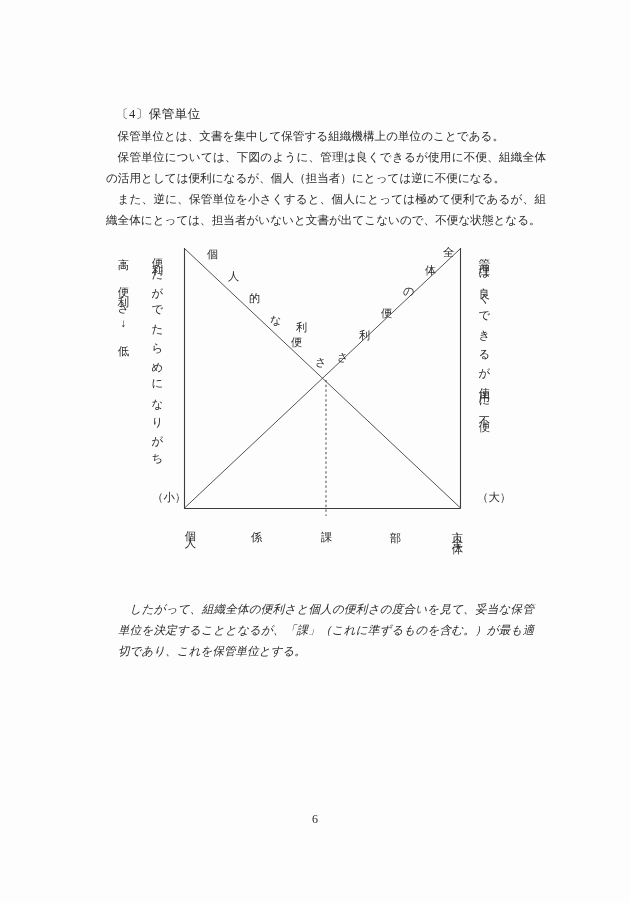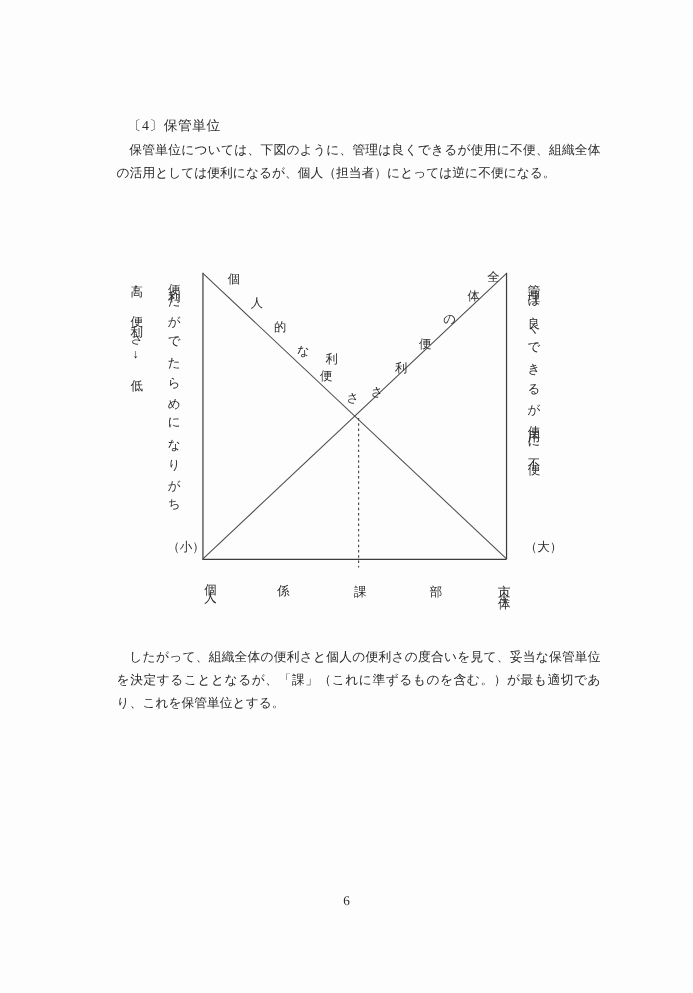--- a/index.html
+++ b/index.html
@@ -51,22 +51,23 @@
     position: absolute;
     left: 106px;
     top: 587px;
     width: 440px;
     font-size: 11.6px;
     line-height: 21px;
     text-align: justify;
     text-justify: inter-character;
   }
   .closing-block p {
-    margin: 0;
+    margin: 12px;
     text-indent: 1em;
+    font-style: italic;
   }
 
   
   .figure {
     position: absolute;
     left: 0;
     top: 0;
     width: 630px;
     height: 903px;
     pointer-events: none;
@@ -128,21 +129,23 @@
   }
 </style>
 </head>
 <body>
 
 <div class="page">
 
   <div class="heading">〔4〕保管単位</div>
 
   <div class="body-block">
+    <p>保管単位とは、文書を集中して保管する組織機構上の単位のことである。</p>
     <p>保管単位については、下図のように、管理は良くできるが使用に不便、組織全体の活用としては便利になるが、個人（担当者）にとっては逆に不便になる。</p>
+    <p>また、逆に、保管単位を小さくすると、個人にとっては極めて便利であるが、組織全体にとっては、担当者がいないと文書が出てこないので、不便な状態となる。</p>
   </div>
 
   <div class="figure">
 
     <svg width="630" height="903" aria-hidden="true">
 
       <line x1="184.5" y1="248" x2="184.5" y2="508.5" stroke="#3c3c3c" stroke-width="1.1"></line>
       <line x1="184" y1="508.5" x2="460.5" y2="508.5" stroke="#3c3c3c" stroke-width="1.1"></line>
       <line x1="460.5" y1="248" x2="460.5" y2="508.5" stroke="#3c3c3c" stroke-width="1.1"></line>
 

